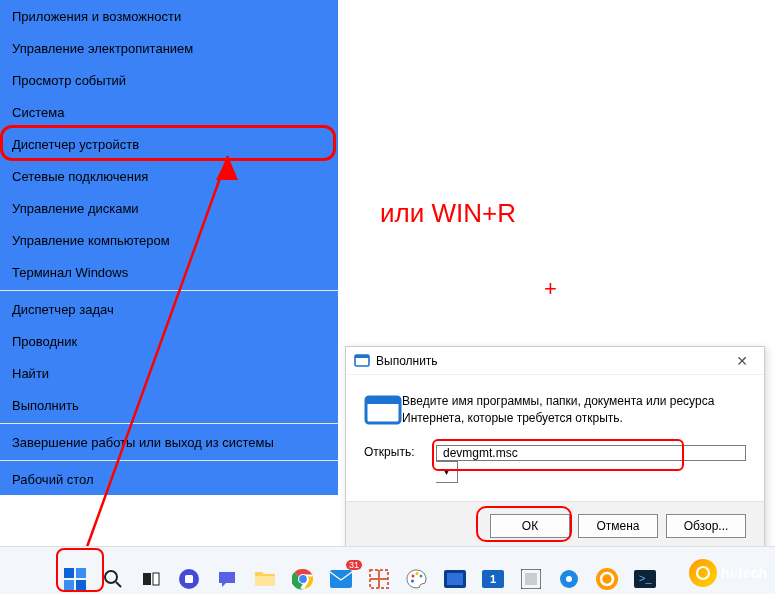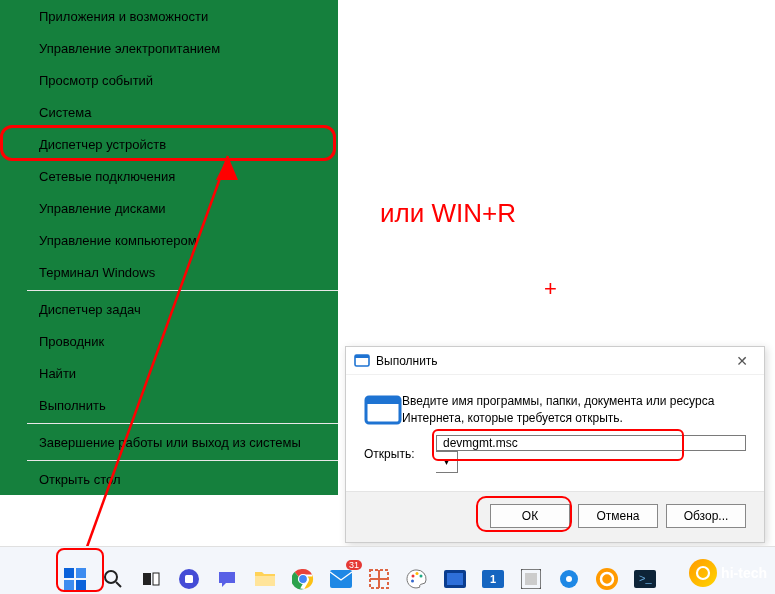--- a/index.html
+++ b/index.html
@@ -1,36 +1,36 @@
 <!DOCTYPE html>
 <html><head>
 <meta charset="utf-8">
 <style>
   *{box-sizing:border-box;margin:0;padding:0;font-family:"Segoe UI",Arial,sans-serif;}
   body{width:775px;height:594px;position:relative;background:#fff;overflow:hidden;}
-  .context-menu{position:absolute;left:0;top:0;width:338px;background:#15803d;padding-left:27px;}
+  .context-menu{position:absolute;left:0;top:0;width:338px;background:#3b82f6;}
   .menu-item{height:32px;padding:0 12px;display:flex;align-items:center;font-size:13px;color:#000;cursor:default;}
   .sep{height:1px;background:#e8e8e8;margin:2px 0;}
   .highlight{position:absolute;border:3px solid #ff0000;border-radius:12px;left:0;top:125px;width:336px;height:36px;pointer-events:none;}
   .taskbar{position:absolute;left:0;bottom:0;width:775px;height:48px;background:#f3f6fb;border-top:1px solid #e0e0e0;display:flex;align-items:flex-end;padding-left:60px;gap:8px;}
   .tb-icon{width:30px;height:30px;display:flex;align-items:center;justify-content:center;border-radius:4px;}
   .start-frame{position:absolute;left:56px;bottom:2px;width:48px;height:44px;border:2.5px solid #ff0000;border-radius:8px;pointer-events:none;}
   .pkm{position:absolute;left:0;bottom:12px;color:#ff0000;font-size:22px;font-weight:400;}
   .arrow-svg{position:absolute;left:68px;top:138px;pointer-events:none;}
   .red-text{position:absolute;color:#ff0000;font-size:26px;}
   .red-plus{position:absolute;color:#ff0000;font-size:22px;}
   .run-dialog{position:absolute;left:345px;top:346px;width:420px;background:#fff;border:1px solid #ccc;box-shadow:2px 2px 8px rgba(0,0,0,.15);font-size:12px;}
   .run-title{height:28px;display:flex;align-items:center;padding:0 8px;background:#fff;border-bottom:1px solid #f0f0f0;}
   .run-title .ico{width:16px;height:16px;margin-right:6px;}
   .run-title .x{margin-left:auto;font-size:14px;color:#555;padding:2px 8px;}
   .run-body{padding:18px;}
   .run-row1{display:flex;gap:0;}
   .run-big-ico{width:38px;height:34px;flex:none;}
   .run-desc{font-size:12px;color:#000;line-height:1.4;}
-  .run-row2{display:flex;align-items:center;gap:12px;margin-top:8px;}
+  .run-row2{display:flex;align-items:flex-start;gap:12px;margin-top:18px;}
   .run-label{font-size:12px;min-width:60px;}
   .run-combo{flex:1;display:flex;}
   .run-input{flex:1;border:1px solid #7a7a7a;height:22px;padding:0 6px;font-size:12px;background:#fff;}
   .run-arrow{width:22px;height:22px;border:1px solid #7a7a7a;border-left:none;display:flex;align-items:center;justify-content:center;font-size:9px;}
   .input-frame{position:absolute;border:2.5px solid #ff0000;border-radius:6px;}
   .run-btns{display:flex;justify-content:flex-end;gap:8px;padding:12px 18px 14px;background:#f2f2f2;border-top:1px solid #e4e4e4;}
   .btn{min-width:80px;height:24px;border:1px solid #888;background:#fdfdfd;font-size:12px;padding:0 12px;display:flex;align-items:center;justify-content:center;}
   .ok-frame{position:absolute;border:2.5px solid #ff0000;border-radius:10px;}
   .watermark{position:absolute;right:8px;bottom:7px;display:flex;align-items:center;gap:4px;color:#fff;font-size:14px;font-weight:600;}
   .wm-circle{width:28px;height:28px;border-radius:50%;background:linear-gradient(135deg,#ff9a00,#ffd500);display:flex;align-items:center;justify-content:center;color:#fff;}
@@ -49,21 +49,21 @@
   <div class="menu-item">Управление компьютером</div>
   <div class="menu-item">Терминал Windows</div>
   <div class="sep"></div>
   <div class="menu-item">Диспетчер задач</div>
   <div class="menu-item">Проводник</div>
   <div class="menu-item">Найти</div>
   <div class="menu-item">Выполнить</div>
   <div class="sep"></div>
   <div class="menu-item">Завершение работы или выход из системы</div>
   <div class="sep"></div>
-  <div class="menu-item">Открыть стол</div>
+  <div class="menu-item">Рабочий стол</div>
 </div>
 
 <div class="highlight"></div>
 
 <div class="pkm">ПКМ</div>
 <div class="red-text" style="left:380px;top:198px;">или WIN+R</div>
 <div class="red-plus" style="left:544px;top:276px;">+</div>
 
 <svg class="arrow-svg" width="180" height="450">
   <line x1="15" y1="420" x2="160" y2="18" stroke="#ff0000" stroke-width="2.5"></line>

